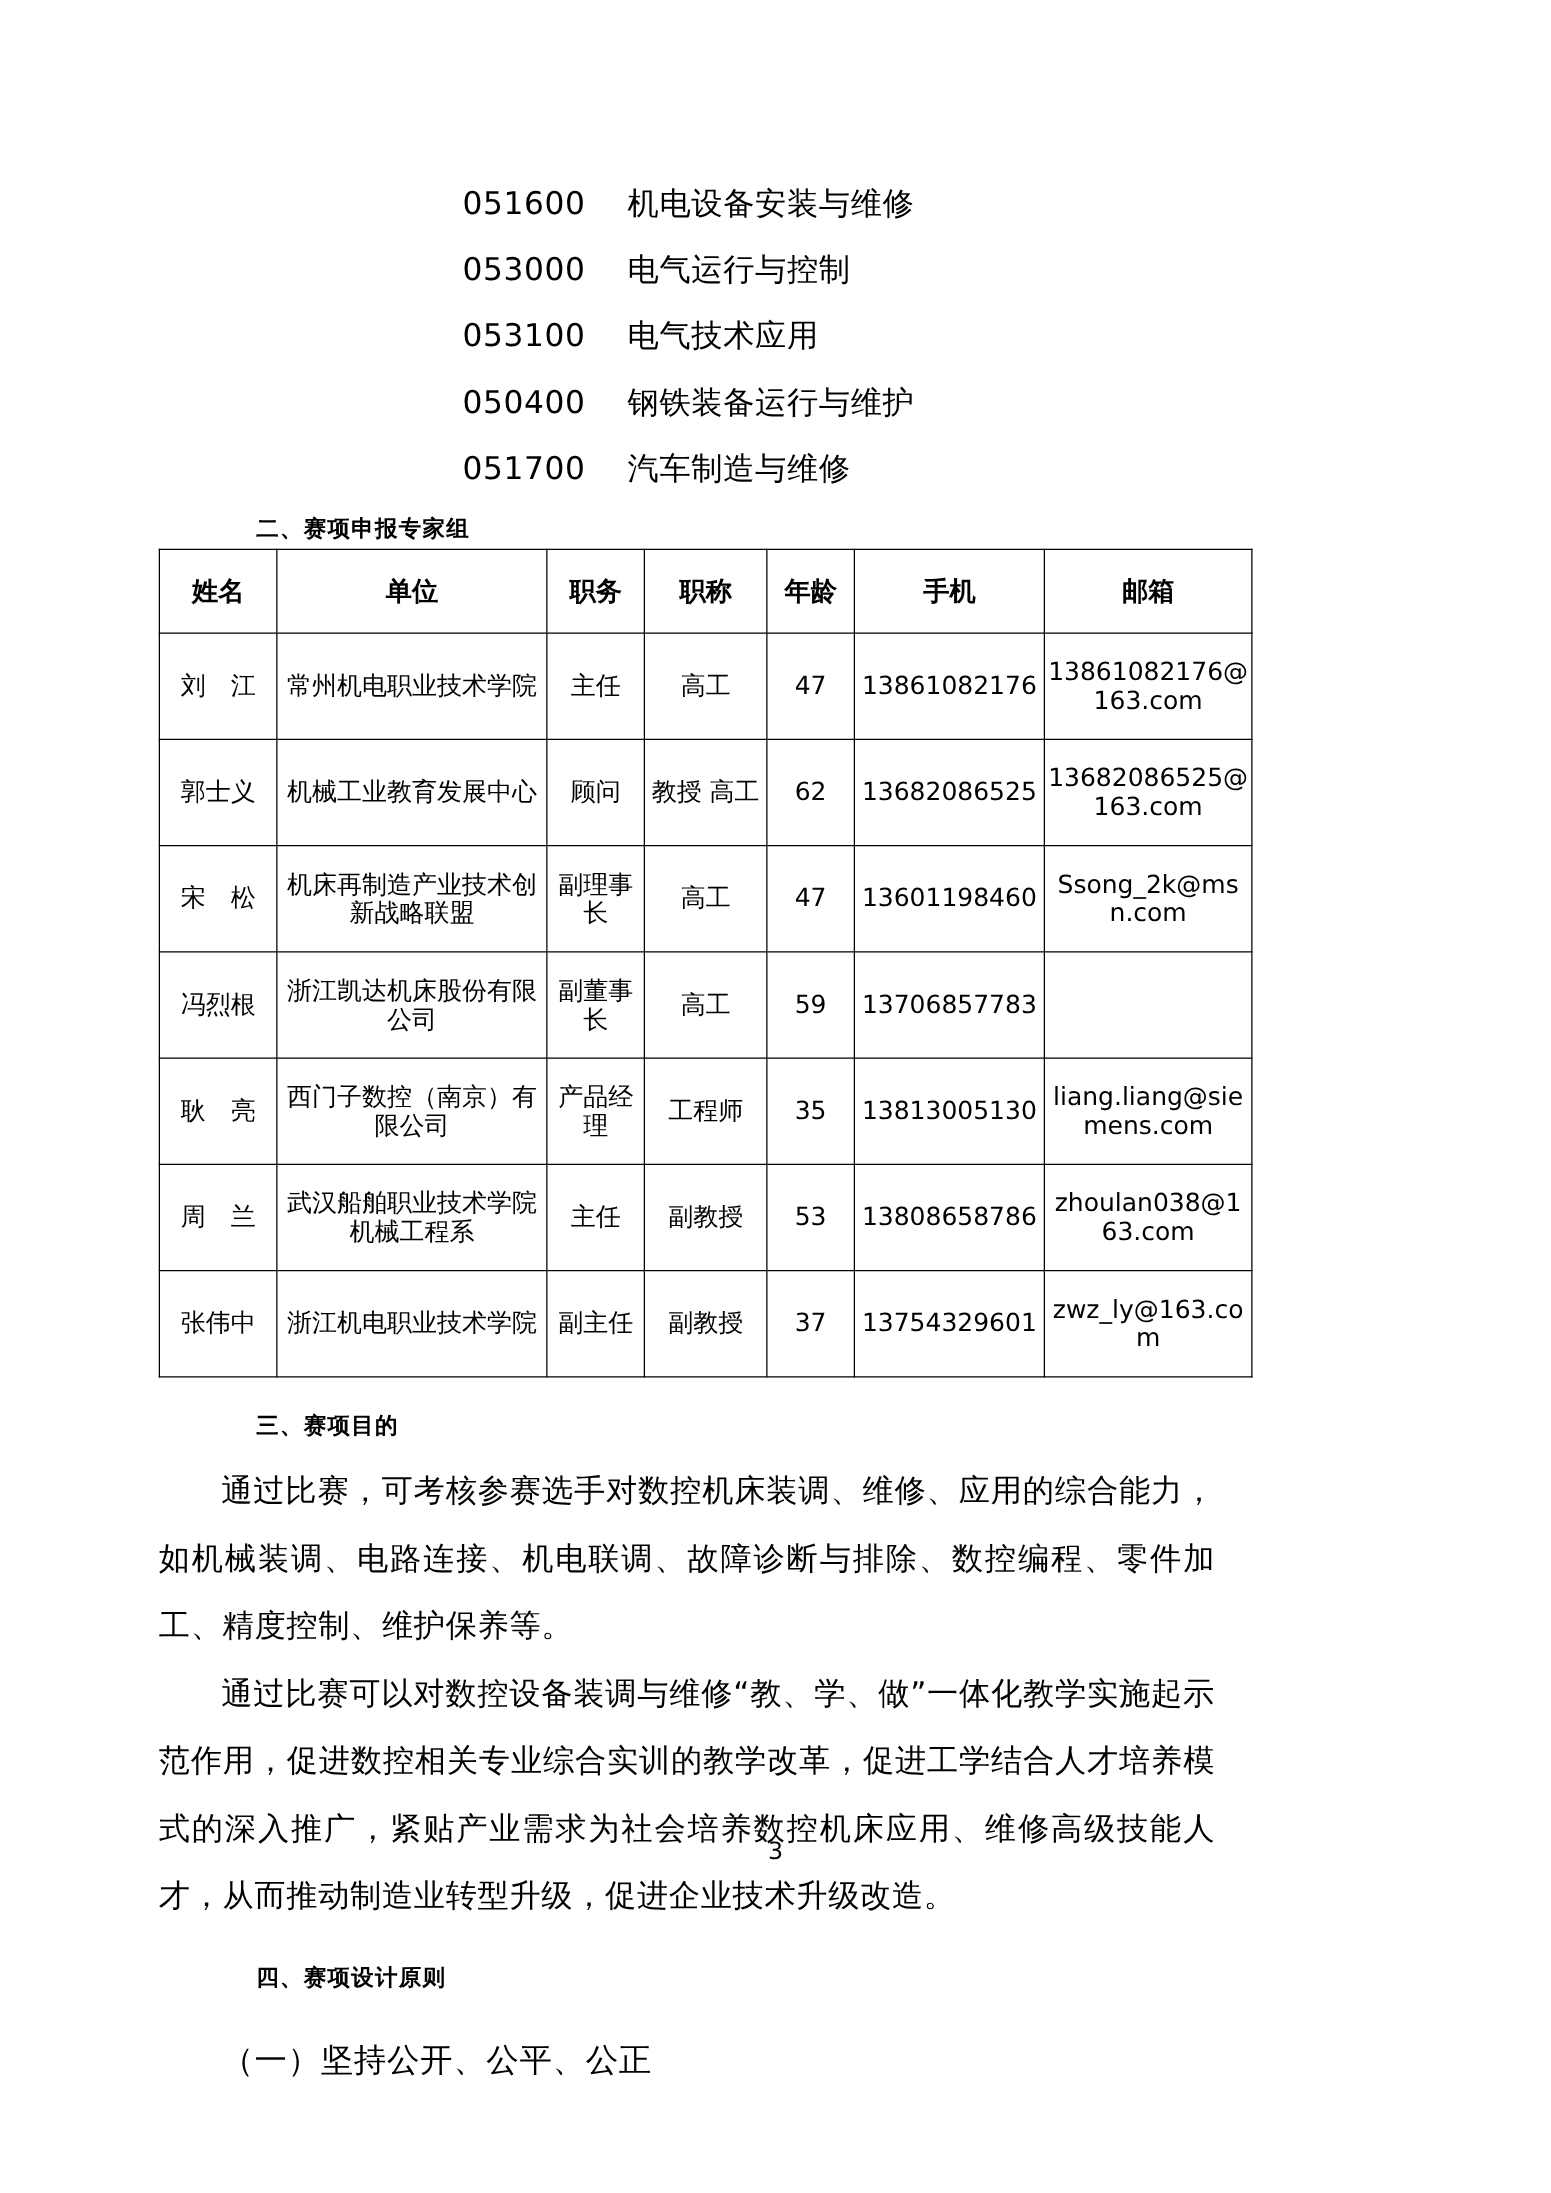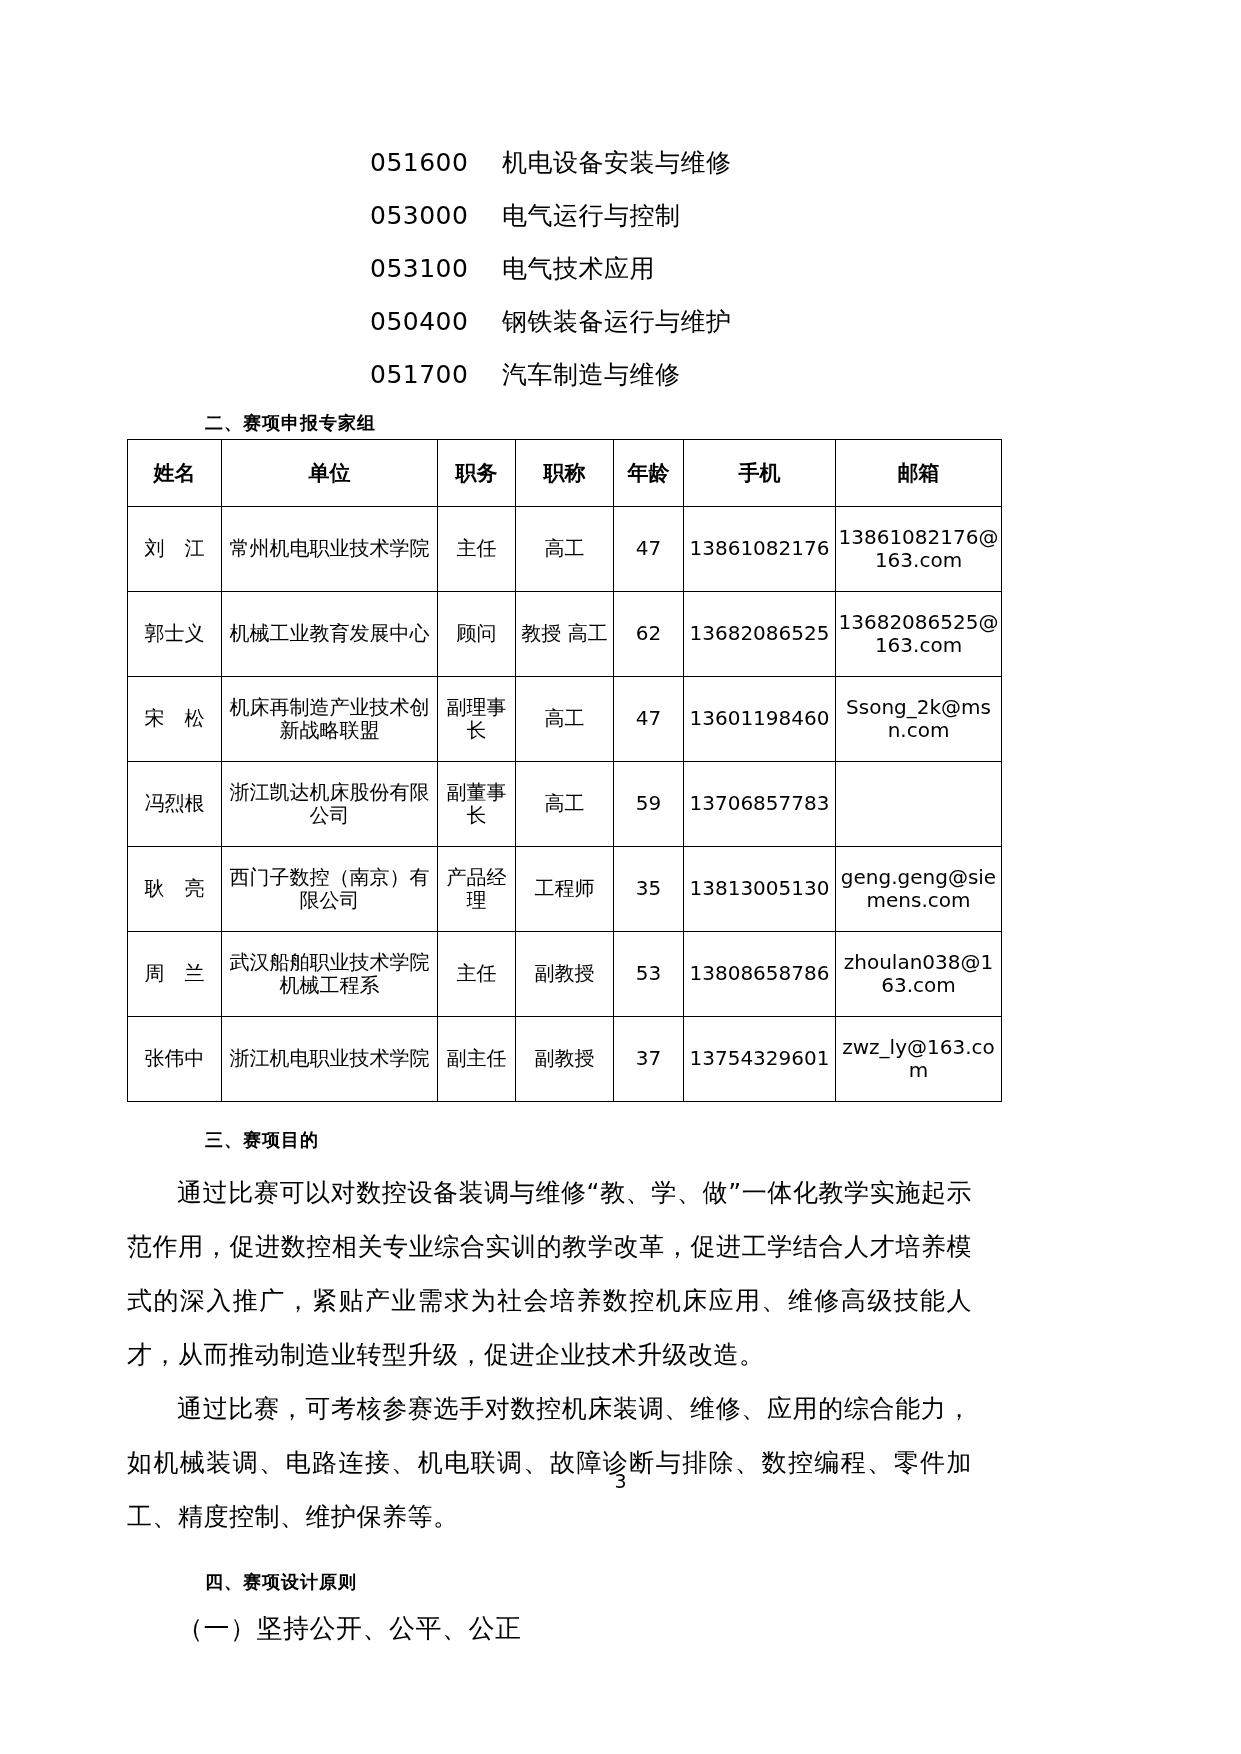--- a/index.html
+++ b/index.html
@@ -58,21 +58,21 @@
   .heading {
     font-weight: bold;
     font-size: 18px;
     padding-left: 78px;
     margin-top: 12px;
     margin-bottom: 6px;
     letter-spacing: 1px;
   }
   .heading-2 { margin-top: 10px; margin-bottom: 4px; }
   .heading-3 { margin-top: 26px; margin-bottom: 14px; }
-  .heading-4 { margin-top: 26px; margin-bottom: 7px; }
+  .heading-4 { margin-top: 26px; margin-bottom: 28px; }
 
   
   table.expert-table {
     border-collapse: collapse;
     width: 874px;
     margin: 0;
     table-layout: fixed;
   }
   table.expert-table th,
   table.expert-table td {
@@ -233,21 +233,21 @@
           <td class="cell-phone">13706857783</td>
           <td class="cell-email"></td>
         </tr>
         <tr>
           <td class="cell-name">耿　亮</td>
           <td class="cell-unit">西门子数控（南京）有限公司</td>
           <td class="cell-post">产品经理</td>
           <td class="cell-title">工程师</td>
           <td class="cell-age">35</td>
           <td class="cell-phone">13813005130</td>
-          <td class="cell-email">geng.geng@siemens.com</td>
+          <td class="cell-email">liang.liang@siemens.com</td>
         </tr>
         <tr>
           <td class="cell-name">周　兰</td>
           <td class="cell-unit">武汉船舶职业技术学院机械工程系</td>
           <td class="cell-post">主任</td>
           <td class="cell-title">副教授</td>
           <td class="cell-age">53</td>
           <td class="cell-phone">13808658786</td>
           <td class="cell-email">zhoulan038@163.com</td>
         </tr>
@@ -257,22 +257,22 @@
           <td class="cell-post">副主任</td>
           <td class="cell-title">副教授</td>
           <td class="cell-age">37</td>
           <td class="cell-phone">13754329601</td>
           <td class="cell-email">zwz_ly@163.com</td>
         </tr>
       </tbody>
     </table>
 
     <div class="heading heading-3">三、赛项目的</div>
+    <p class="body-text">通过比赛，可考核参赛选手对数控机床装调、维修、应用的综合能力，如机械装调、电路连接、机电联调、故障诊断与排除、数控编程、零件加工、精度控制、维护保养等。</p>
     <p class="body-text">通过比赛可以对数控设备装调与维修“教、学、做”一体化教学实施起示范作用，促进数控相关专业综合实训的教学改革，促进工学结合人才培养模式的深入推广，紧贴产业需求为社会培养数控机床应用、维修高级技能人才，从而推动制造业转型升级，促进企业技术升级改造。</p>
-    <p class="body-text">通过比赛，可考核参赛选手对数控机床装调、维修、应用的综合能力，如机械装调、电路连接、机电联调、故障诊断与排除、数控编程、零件加工、精度控制、维护保养等。</p>
 
     <div class="heading heading-4">四、赛项设计原则</div>
     <div class="sub-heading">（一）坚持公开、公平、公正</div>
 
   </div>
 
   <div class="page-number">3</div>
 </div>
 
 </body></html>

